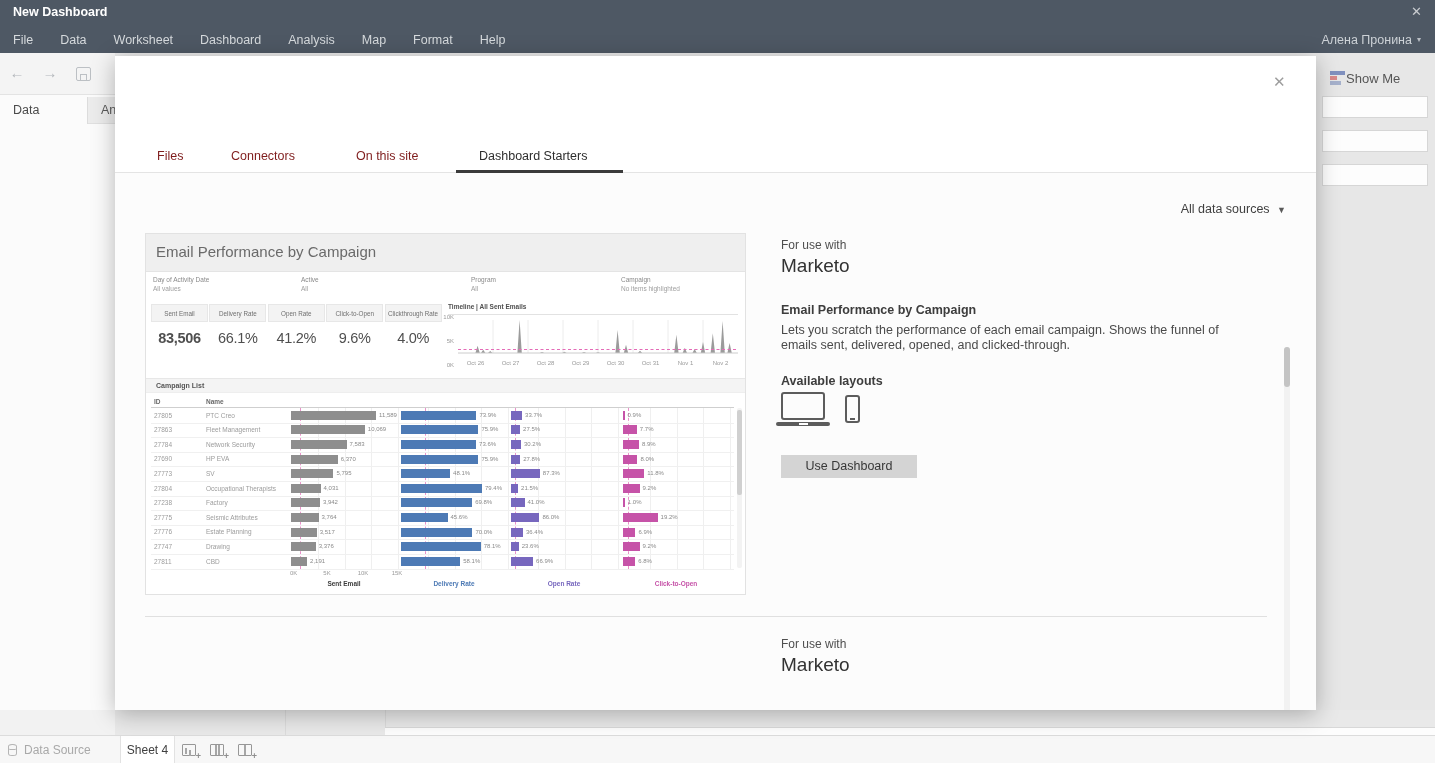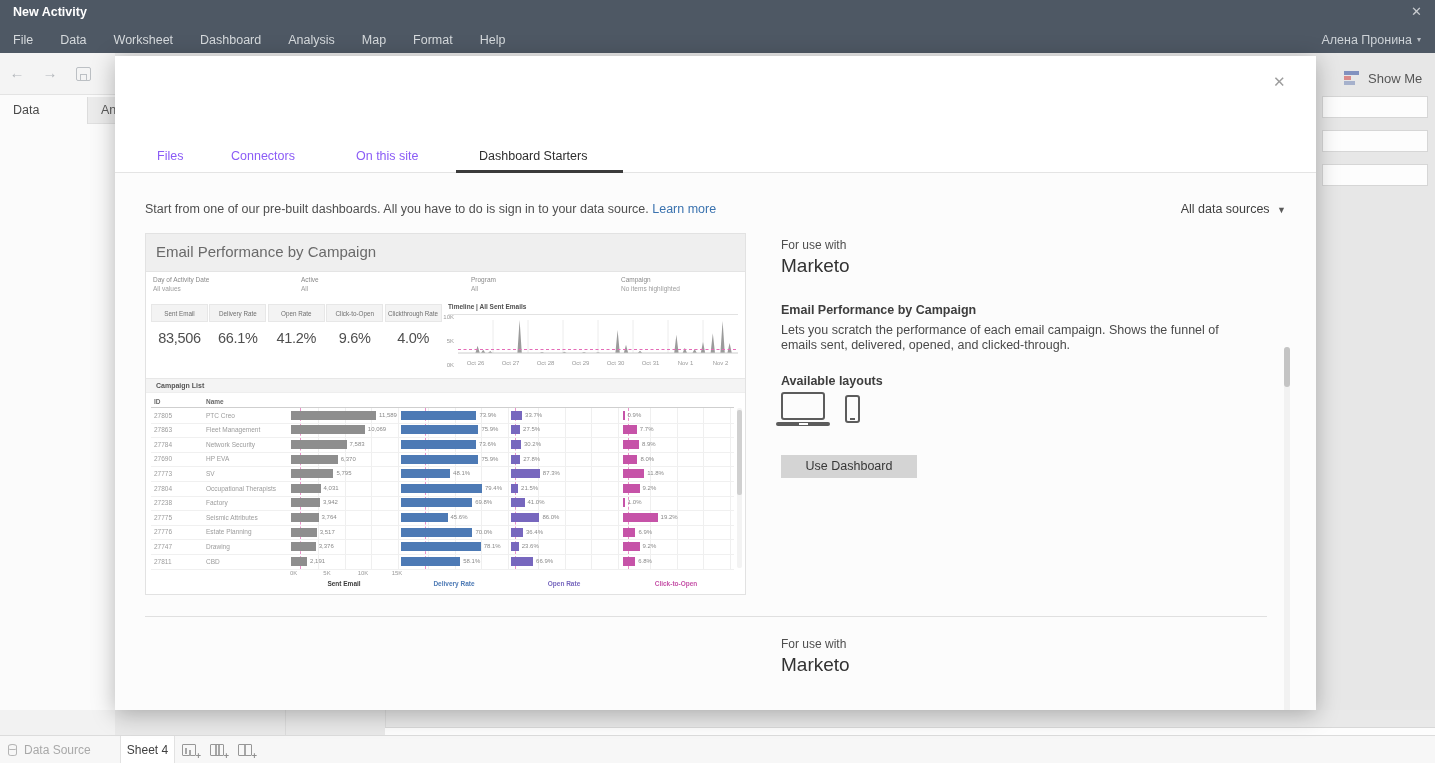--- a/index.html
+++ b/index.html
@@ -25,21 +25,21 @@
   .tb-undo::after { content:"\2190"; }
   .tb-redo::after { content:"\2192"; }
   .tb-save { border:1.5px solid #bcc0c4; border-radius:2px; width:15px; height:14px; top:14px; }
   .tb-save i { position:absolute; left:3px; bottom:0; width:7px; height:6px; border:1.5px solid #bcc0c4; border-bottom:none; display:block; }
   .side-tabs { position:absolute; left:0; top:44px; width:115px; height:27px; background:#ececec; border-bottom:1px solid #e0e0e0; }
   .side-tab { position:absolute; top:0; height:27px; font-size:12.5px; color:#4a4a4a; line-height:27px; padding-left:13px; cursor:pointer; }
   .side-tab.active { left:0; width:88px; background:#fbfbfb; border-right:1px solid #dcdcdc; }
   .side-tab.inactive { left:88px; width:27px; color:#5a5a5a; overflow:hidden; }
 
   .right-pane { position:absolute; left:1316px; top:0; width:119px; height:682px; background:#e7e7e7; }
-  .show-me { position:absolute; left:28px; top:12px; height:26px; display:flex; align-items:center; gap:8px; cursor:pointer; }
+  .show-me { position:absolute; left:14px; top:12px; height:26px; display:flex; align-items:center; gap:0; cursor:pointer; }
   .sm-icon { position:relative; width:16px; height:14px; display:inline-block; }
   .sm-icon i { position:absolute; left:0; height:3.5px; display:block; }
   .sm-icon i:nth-child(1){ top:0; width:15px; background:#8191bf; }
   .sm-icon i:nth-child(2){ top:5px; width:7px; background:#d98a8a; }
   .sm-icon i:nth-child(3){ top:10px; width:11px; background:#a6b1cc; }
   .show-me span.lbl { font-size:13px; color:#565656; }
   .shelf-box { position:absolute; left:6px; width:106px; height:22px; background:#fdfdfd; border:1px solid #d6d6d6; }
 
   .bottom-strip { position:absolute; left:0; top:657px; width:1435px; height:25px; background:#e9e9e9; }
   .bottom-strip .v1 { position:absolute; left:285px; top:0; width:1px; height:25px; background:#dcdcdc; }
@@ -59,21 +59,21 @@
   .sb-db { left:210px; } .sb-db i { position:absolute; left:4px; top:0; width:1.5px; height:100%; background:#a6a6a6; box-shadow:3px 0 0 #a6a6a6; }
   .sb-st { left:238px; } .sb-st i { position:absolute; left:5px; top:0; width:1.5px; height:100%; background:#a6a6a6; }
 
   
   .dialog { position:absolute; left:115px; top:56px; width:1201px; height:654px; background:#ffffff;
     box-shadow:0 4px 22px rgba(0,0,0,.28); overflow:hidden; }
   .dlg-title { position:absolute; left:30px; top:16px; font-size:24px; color:#3b3b3b; font-weight:400; }
   .dlg-sub { position:absolute; left:30px; top:54px; font-size:12px; color:#4f4f4f; }
   .dlg-close { position:absolute; left:1158px; top:17px; font-size:15px; color:#9d9d9d; cursor:pointer; }
   .dlg-tabs { position:absolute; left:0; top:86px; width:1201px; height:31px; border-bottom:1px solid #e4e4e4; }
-  .dlg-tab { position:absolute; top:7px; font-size:12.5px; color:#8b5cf6; cursor:pointer; white-space:nowrap; }
+  .dlg-tab { position:absolute; top:7px; font-size:12.5px; color:#7f1d1d; cursor:pointer; white-space:nowrap; }
   .dlg-tab.active { color:#2e2e2e;text-align:center; }
   .tab-underline { position:absolute; left:341px; top:114px; width:167px; height:3px; background:#3b3b3b; }
   .dlg-content { position:absolute; left:0; top:117px; width:1201px; height:537px; background:#fcfcfc; }
   .intro { position:absolute; left:30px; top:29px; font-size:12.5px; color:#4f4f4f; }
   .learn-more { color:#3b73af; cursor:pointer; }
   .src-filter { position:absolute; right:30px; top:29px; font-size:12.5px; color:#3f3f3f; cursor:pointer; }
   .src-filter .caret { font-size:9px; color:#5a5a5a; margin-left:4px; }
 
   .card { position:absolute; left:30px; width:601px; background:#ffffff; border:1px solid #e2e2e2; overflow:hidden; cursor:pointer; }
   .card1 { top:60px; height:362px; }
@@ -124,21 +124,21 @@
   .cl-scroll { position:absolute; left:591px; top:174px; width:5px; height:160px; background:#f3f3f3; border-radius:2px; }
   .cl-thumb { position:absolute; left:0; top:2px; width:5px; height:85px; background:#d0d0d0; border-radius:2px; }
 
   .pv2-title { position:absolute; left:10px; top:13px; font-size:15px; color:#a8a8a8; }
   .pv2-f { position:absolute; top:44px; font-size:6.5px; color:#a3a3a3; }
 </style>
 </head>
 <body>
 
 <div class="titlebar">
-  <span class="wtitle">New Activity</span>
+  <span class="wtitle">New Dashboard</span>
   <span class="wclose">✕</span>
 </div>
 <div class="menubar">
   <div class="menu-items" id="menu-items">
       <div class="menu-item">File</div>
       <div class="menu-item">Data</div>
       <div class="menu-item">Worksheet</div>
       <div class="menu-item">Dashboard</div>
       <div class="menu-item">Analysis</div>
       <div class="menu-item">Map</div>
@@ -207,24 +207,20 @@
   <div class="dlg-close">✕</div>
   <div class="dlg-tabs" id="dlg-tabs">
       <div class="dlg-tab" style="left: 42px;">Files</div>
       <div class="dlg-tab" style="left: 116px;">Connectors</div>
       <div class="dlg-tab" style="left: 241px;">On this site</div>
       <div class="dlg-tab active" style="left: 364px;">Dashboard Starters</div>
     </div>
   <div class="tab-underline"></div>
 
   <div class="dlg-content">
-    <div class="intro">
-      <span>Start from one of our pre-built dashboards. All you have to do is sign in to your data source.</span>
-      <span class="learn-more">Learn more</span>
-    </div>
     <div class="src-filter">
       <span>All data sources</span>
       <span class="caret">▼</span>
     </div>
 
     <div class="card card1" id="preview-card">
       <div class="pv-titleband">
         <span class="pv-title">Email Performance by Campaign</span>
       </div>
       <span class="tl-title">Timeline | All Sent Emails</span>
@@ -260,21 +256,21 @@
         </div>
         <div class="pv-filter" style="left: 325px;">
           <span class="fl">Program</span>
           <span class="fv">All</span>
         </div>
         <div class="pv-filter" style="left: 475px;">
           <span class="fl">Campaign</span>
           <span class="fv">No items highlighted</span>
         </div>
         <div class="kpi-h" style="left: 5px;">Sent Email</div>
-        <div class="kpi-v" style="left: 5px;">83,506</div>
+        <div class="kpi-v" style="left: 5px; font-weight: bold;">83,506</div>
         <div class="kpi-h" style="left: 63.4px;">Delivery Rate</div>
         <div class="kpi-v" style="left: 63.4px;">66.1%</div>
         <div class="kpi-h" style="left: 121.8px;">Open Rate</div>
         <div class="kpi-v" style="left: 121.8px;">41.2%</div>
         <div class="kpi-h" style="left: 180.2px;">Click-to-Open</div>
         <div class="kpi-v" style="left: 180.2px;">9.6%</div>
         <div class="kpi-h" style="left: 238.6px;">Clickthrough Rate</div>
         <div class="kpi-v" style="left: 238.6px;">4.0%</div>
         <div class="tl-ytick" style="left: 286px; top: 80px;">10K</div>
         <div class="tl-ytick" style="left: 286px; top: 104px;">5K</div>

